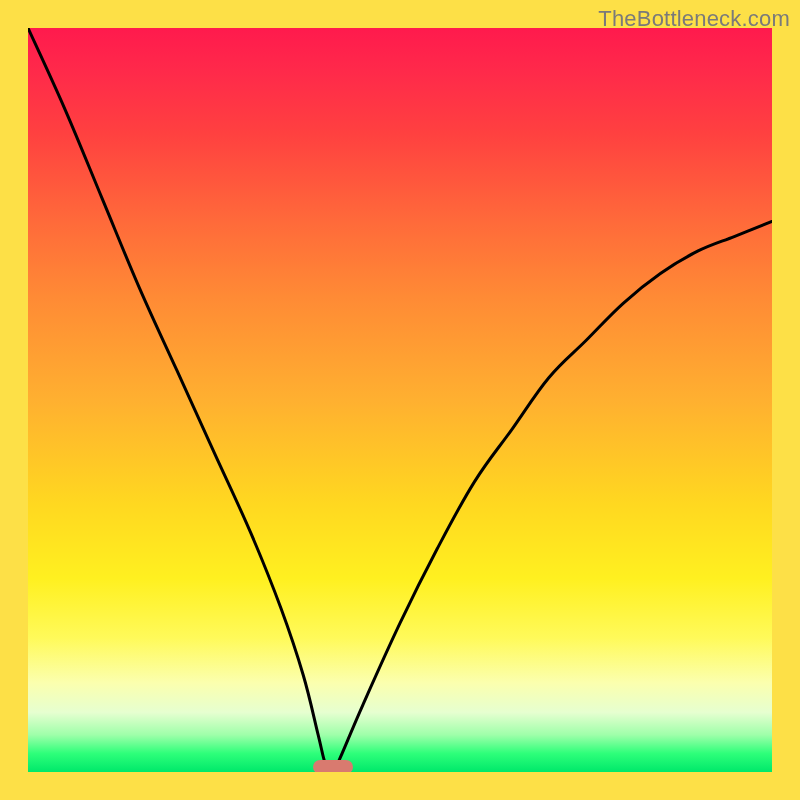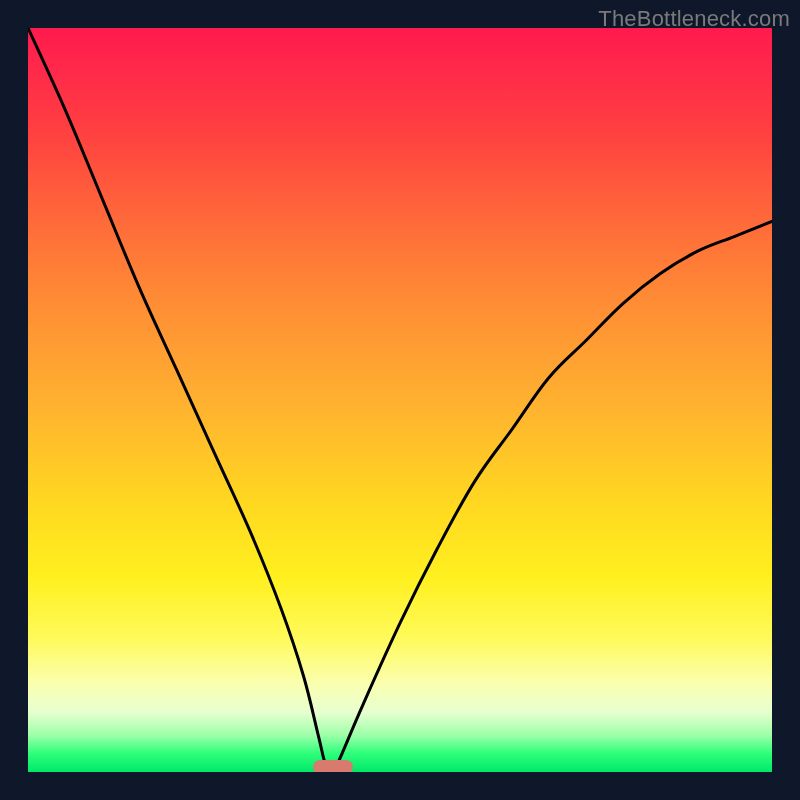--- a/index.html
+++ b/index.html
@@ -10,21 +10,21 @@
     overflow: hidden;
     background: #000;
     font-family: Arial, Helvetica, sans-serif;
   }
   .frame {
     position: absolute;
     left: 0;
     top: 0;
     width: 800px;
     height: 800px;
-    background: #0f172a;
+    background: #fde047;
   }
   .plot-area {
     position: absolute;
     left: 28px;
     top: 28px;
     width: 744px;
     height: 744px;
     overflow: hidden;
   }
   .gradient {

